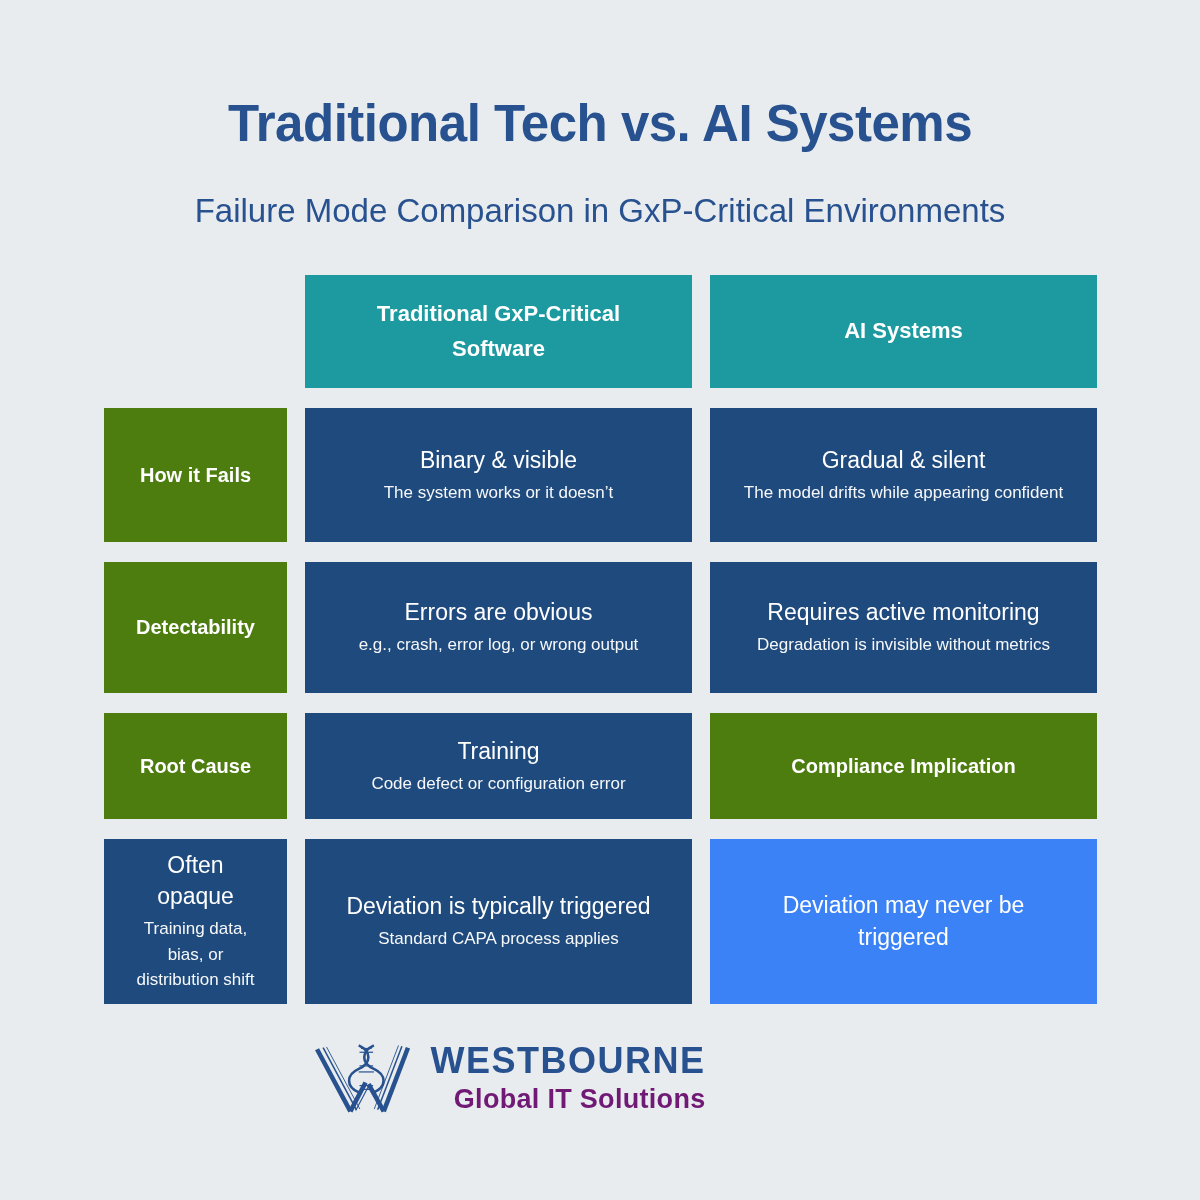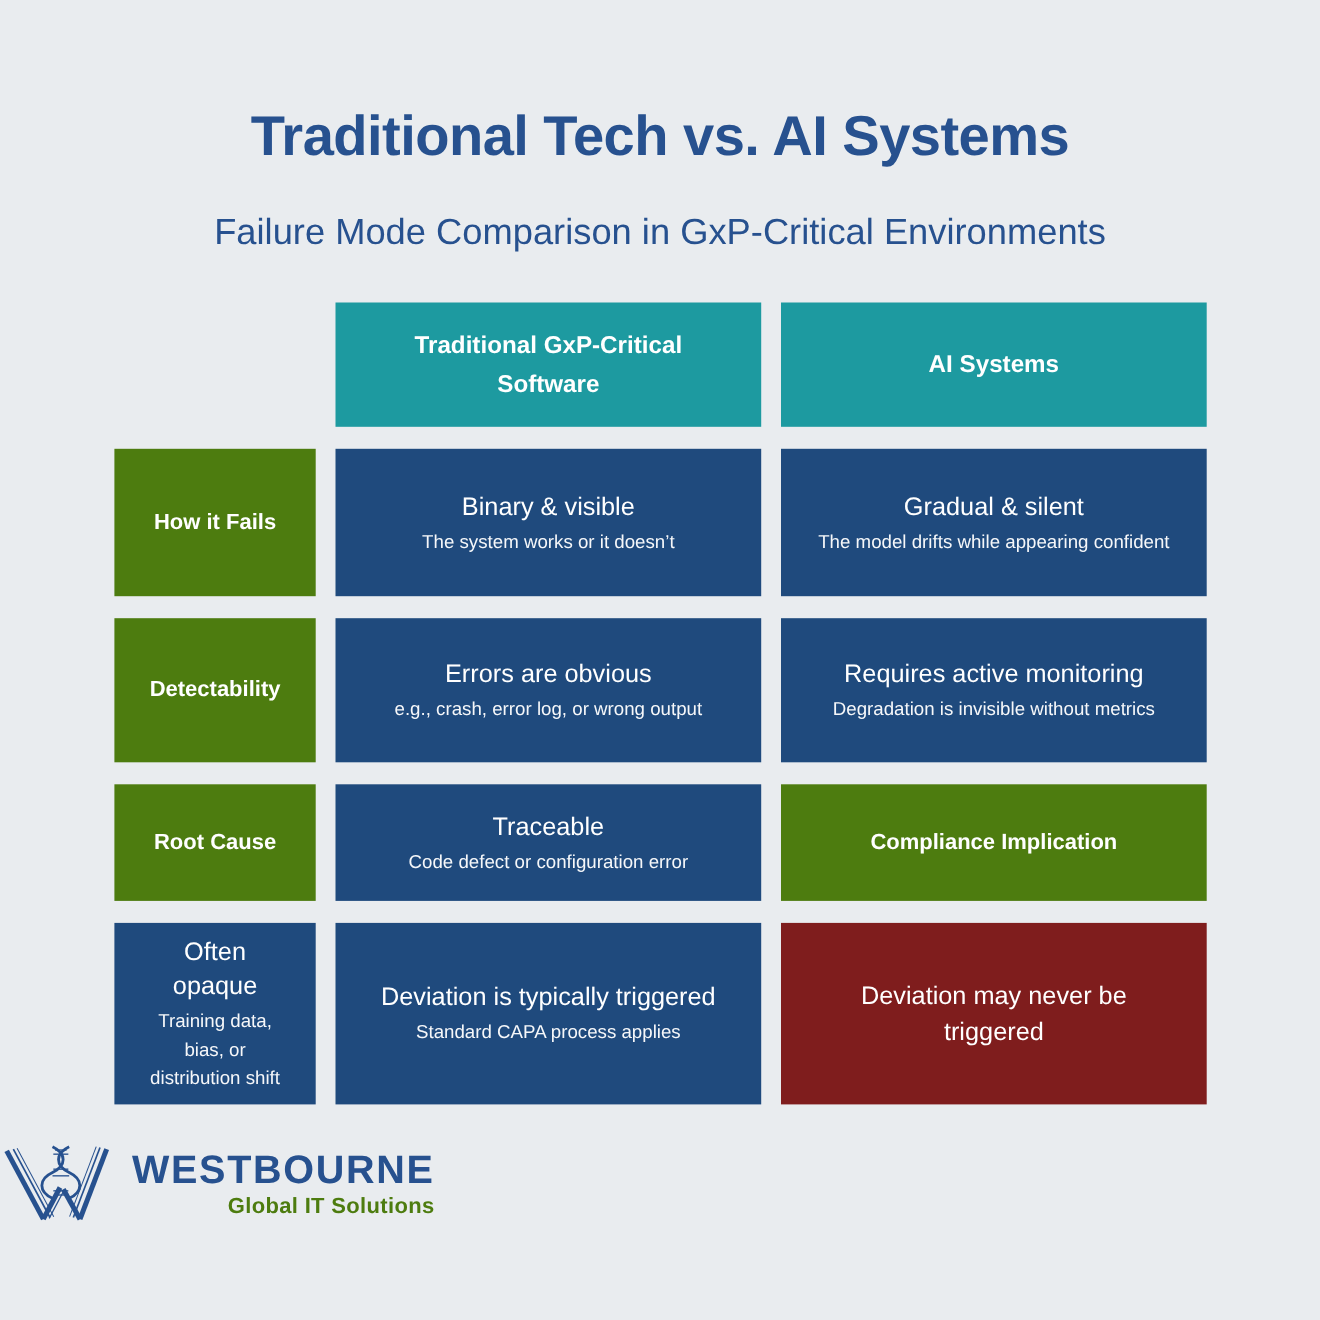--- a/index.html
+++ b/index.html
@@ -34,42 +34,42 @@
     justify-content:center; align-items:center;
     text-align:center; color:#FFFFFF;
   }
   .spacer { background:transparent; }
   .header-cell {
     background:#1D9AA0;
     font-weight:bold; font-size:22px; line-height:1.55;
     padding:0 28px;
   }
   .navy { background:#1F4A7D;align-items:center; }
-  .red  { background:#7f1d1d; }
+  .red  { background:#3b82f6; }
   .label-cell {
     background:#4d7c0f;
     font-weight:bold; font-size:20px; line-height:1.45;
     padding:0 14px;
   }
   .cell .main { font-size:23px; line-height:1.35; }
   .cell .sub  { font-size:17px; line-height:1.5; margin-top:4px; opacity:0.96; }
   .content-cell { padding:0 32px; }
   .footer {
     position:absolute; left:0; top:1040px; width:1016px;
-    display:flex; justify-content:flex-start; align-items:center; gap:20px;
+    display:flex; justify-content:center; align-items:center; gap:20px;
   }
   .logo-icon { display:block; }
   .brand-text { display:flex; flex-direction:column; align-items:flex-end; }
   .brand-name {
     font-size:36px; font-weight:bold; letter-spacing:1.5px;
     color:#27518F;
   }
   .brand-tagline {
-    font-size:20px; font-weight:bold; letter-spacing:0.3px;
-    color:#4d7c0f; margin-top:2px;
+    font-size:27px; font-weight:bold; letter-spacing:0.3px;
+    color:#701a75; margin-top:2px;
   }
 </style>
 </head>
 <body>
 
 <h1 class="page-title">Traditional Tech vs. AI Systems</h1>
 <h2 class="page-subtitle">Failure Mode Comparison in GxP-Critical Environments</h2>
 
 <div class="compare-table">
 
@@ -102,21 +102,21 @@
   </div>
   <div class="cell navy content-cell">
     <div class="main">Requires active monitoring</div>
     <div class="sub">Degradation is invisible without metrics</div>
   </div>
 
   <div class="cell label-cell">
     <span>Root Cause</span>
   </div>
   <div class="cell navy content-cell">
-    <div class="main">Traceable</div>
+    <div class="main">Training</div>
     <div class="sub">Code defect or configuration error</div>
   </div>
   <div class="cell label-cell">
     <span>Compliance Implication</span>
   </div>
 
   <div class="cell navy content-cell">
     <div class="main">Often opaque</div>
     <div class="sub">Training data, bias, or distribution shift</div>
   </div>

